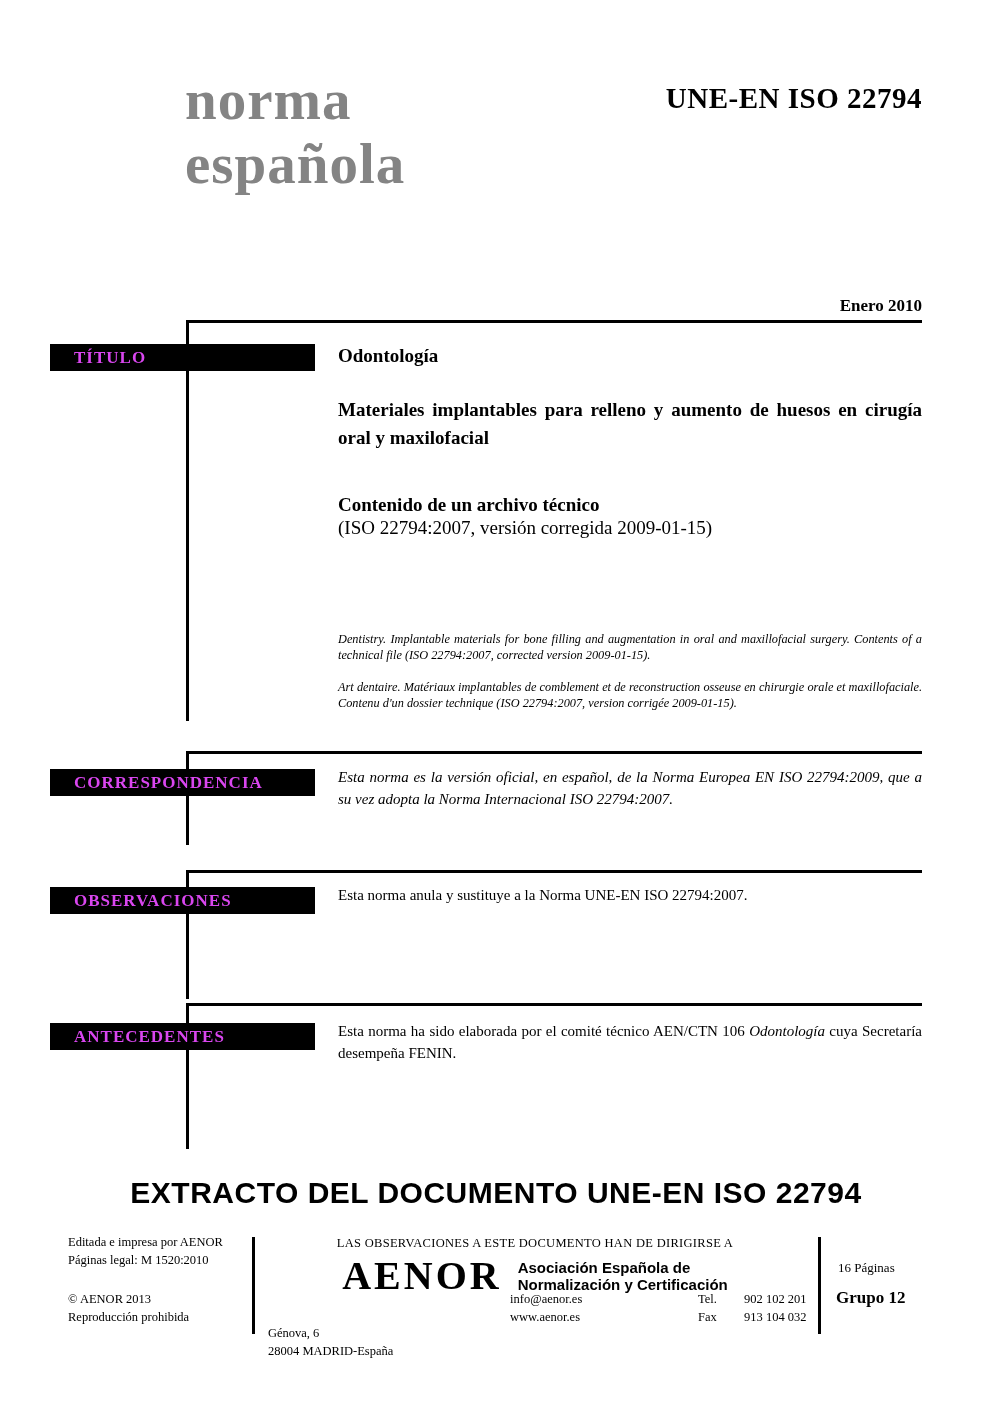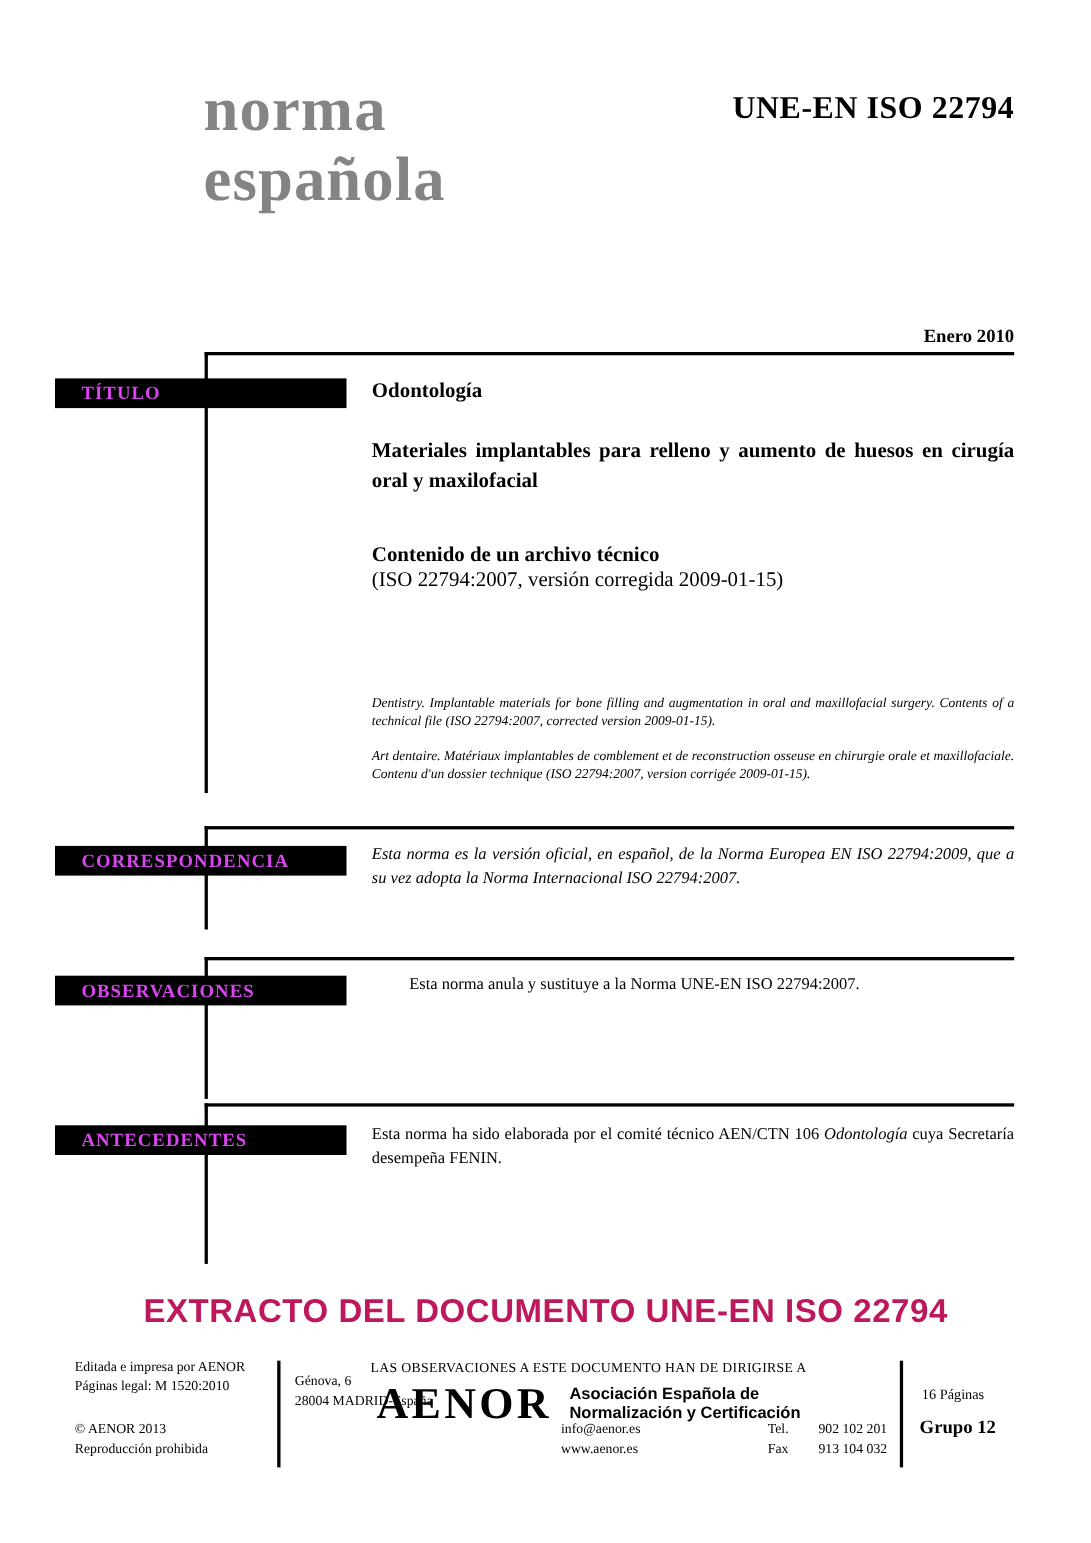--- a/index.html
+++ b/index.html
@@ -43,42 +43,42 @@
   .t-iso   { font-size:19px; font-weight:normal; }
   .t-ital  { font-size:12.3px; font-style:italic; text-align:justify; line-height:16px; }
   .t-body  { font-size:15px; text-align:justify; line-height:22px; }
   .pos-odon { top:345px; }
   .pos-sub  { top:396px; }
   .pos-cont { top:494px; }
   .pos-iso  { top:517px; }
   .pos-eng  { top:631px; }
   .pos-fra  { top:679px; }
   .pos-corr { top:766px;font-style:italic; }
-  .pos-obs  { top:884px;margin-left:34px; }
+  .pos-obs  { top:884px; }
   .pos-ant  { top:1020px; }
   .ital-word { font-style:italic; }
 
   
   .banner {
     left:0; width:100%; top:1176px; text-align:center;
     font-family:"Liberation Sans", sans-serif; font-weight:bold;
-    font-size:30px; letter-spacing:.5px; color:#be185d; white-space:nowrap;
+    font-size:30px; letter-spacing:.5px; color:#000000; white-space:nowrap;
   }
 
   
   .fsep { width:3px; background:#000; top:1237px; height:97px; }
   .fsep-l { left:252px; } .fsep-r { left:818px; }
   .f-small { font-size:12.5px; line-height:17.5px; }
   .f-left-top { left:68px; top:1234px; width:180px; }
   .f-left-bot { left:68px; top:1291px; width:180px; }
   .f-notice { left:262px; width:546px; top:1236px; text-align:center; font-size:12.5px; letter-spacing:.3px; }
   .f-logo-row { left:262px; width:546px; top:1252px; display:flex; justify-content:center; align-items:center; gap:16px; }
   .f-logo { font-size:40px; font-weight:bold; letter-spacing:3px; }
   .f-org { font-family:"Liberation Sans", sans-serif; font-weight:bold; font-size:15px; line-height:17px; }
-  .f-addr { left:268px; top:1247px; }
+  .f-addr { left:268px; top:1325px; }
   .f-mail { left:510px; top:1291px; }
   .f-tel  { left:698px; top:1291px; display:grid; grid-template-columns:38px auto; column-gap:8px; }
   .f-pages { left:838px; top:1260px; font-size:13px; }
   .f-group { left:836px; top:1288px; font-size:17px; font-weight:bold; }
 </style>
 </head>
 <body>
 
 <div class="page">
 

